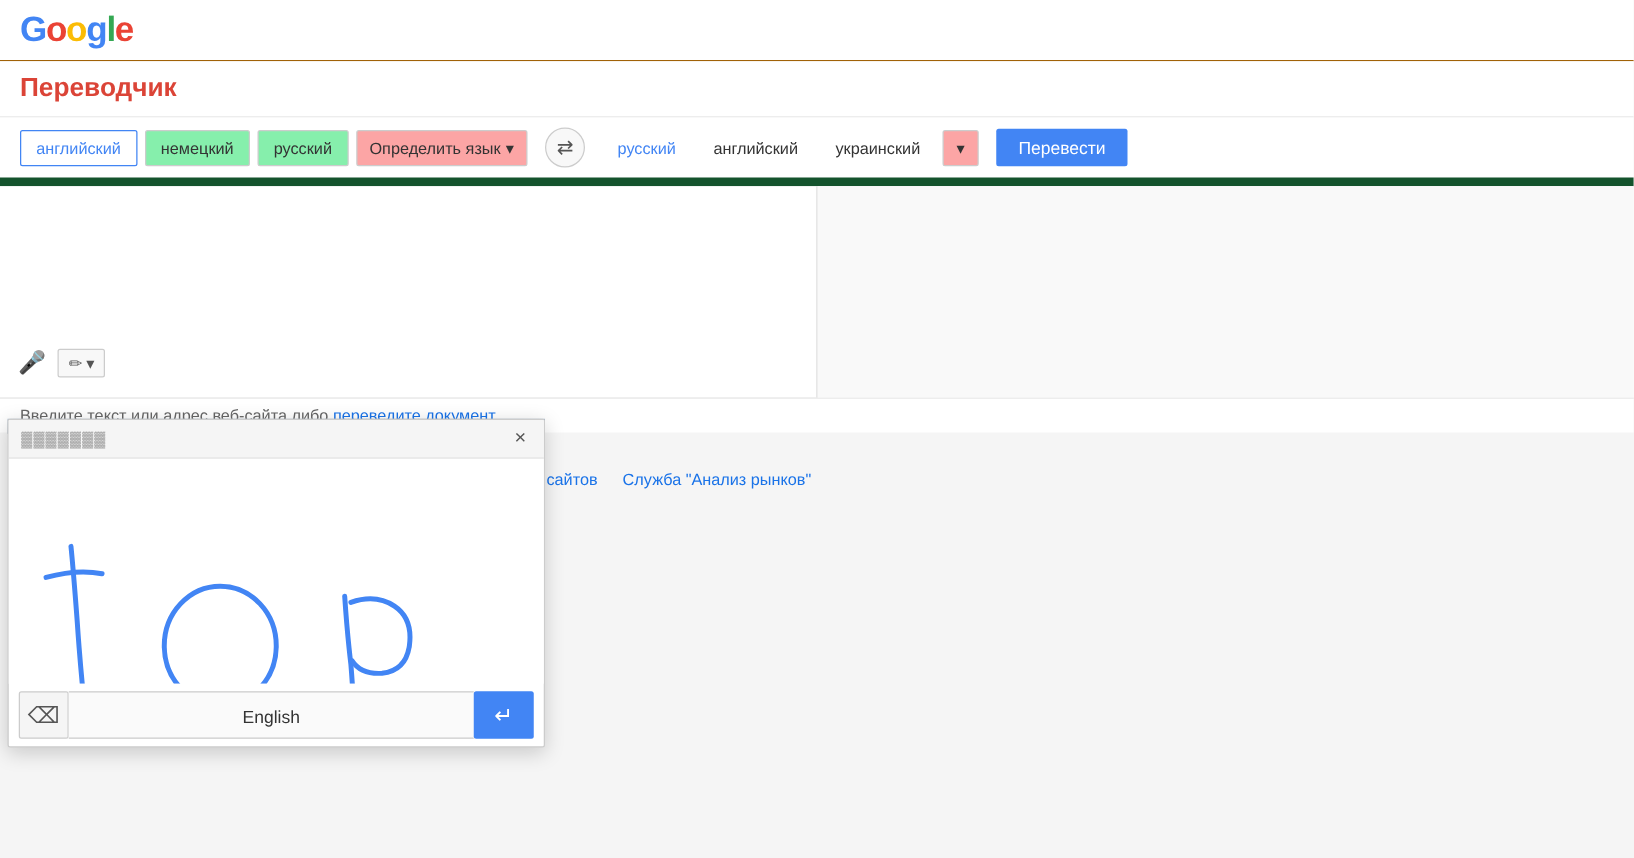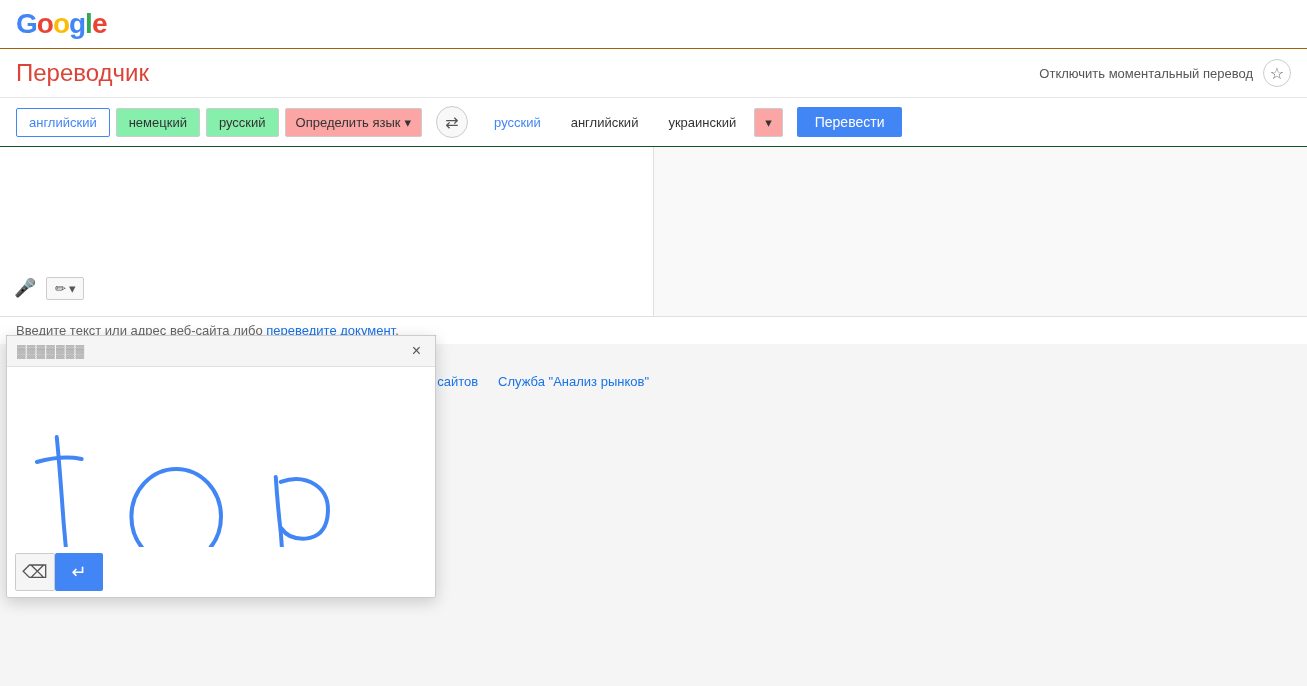--- a/index.html
+++ b/index.html
@@ -29,22 +29,22 @@
     #title-bar {
       background: #fff;
       padding: 10px 16px;
       display: flex;
       align-items: center;
       justify-content: space-between;
       border-bottom: 1px solid #e8e8e8;
     }
     #page-title {
       color: #DB4437;
-      font-size: 24px;
-      font-weight: normal;
+      font-size: 21px;
+      font-weight: bold;
     }
     #instant-translate-area {
       display: flex;
       align-items: center;
       gap: 10px;
     }
     #instant-translate-label {
       color: #555;
       font-size: 13px;
     }
@@ -62,21 +62,21 @@
       color: #666;
     }
 
     
     #lang-bar {
       background: #fff;
       padding: 8px 16px;
       display: flex;
       align-items: center;
       gap: 6px;
-      border-bottom: 1px solid #14532d;
+      border-bottom: 7px solid #14532d;
     }
     .lang-btn {
       padding: 6px 12px;
       border: 1px solid #ccc;
       border-radius: 2px;
       background: #86efac;
       cursor: pointer;
       font-size: 13px;
       color: #333;
     }
@@ -341,24 +341,20 @@
 <body>
 
 <div id="header">
   <div id="google-logo">
     <span class="logo-b">G</span><span class="logo-l">o</span><span class="logo-u">o</span><span class="logo-e">g</span><span class="logo-o">l</span><span class="logo-g2">e</span>
   </div>
 </div>
 
 <div id="title-bar">
   <span id="page-title">Переводчик</span>
-  <div id="instant-translate-area">
-    <span id="instant-translate-label" style="cursor:pointer;">Отключить моментальный перевод</span>
-    <button id="star-icon-btn">☆</button>
-  </div>
 </div>
 
 <div id="lang-bar">
   <button class="lang-btn active">английский</button>
   <button class="lang-btn">немецкий</button>
   <button class="lang-btn">русский</button>
   <div class="lang-dropdown">
     <span>Определить язык</span>
     <span>▾</span>
   </div>
@@ -405,20 +401,21 @@
       <path d="M 30 415 Q 55 408 75 412" stroke="#4285F4" stroke-width="4" fill="none" stroke-linecap="round" transform="translate(0,-320)"></path>
 
       <ellipse cx="170" cy="150" rx="45" ry="48" stroke="#4285F4" stroke-width="4" fill="none"></ellipse>
 
       <path d="M 270 110 Q 272 140 275 165 Q 277 190 278 215" stroke="#4285F4" stroke-width="4" fill="none" stroke-linecap="round"></path>
       <path d="M 275 115 Q 295 108 310 118 Q 325 128 322 150 Q 319 170 300 172 Q 283 173 276 162" stroke="#4285F4" stroke-width="4" fill="none" stroke-linecap="round"></path>
     </svg>
   </div>
   <div id="hw-bottom-bar">
     <button id="hw-backspace-btn">⌫</button>
+    <div id="hw-lang-label">English</div>
     <button id="hw-enter-btn">↵</button>
   </div>
 </div>
 
 <div id="footer-area" style="margin-top: 20px;">
   <span>Решения для бизнеса – </span>
   <a href="#">Инструменты переводчика</a>
   <a href="#">Переводчик сайтов</a>
   <a href="#">Служба "Анализ рынков"</a>
 </div>

